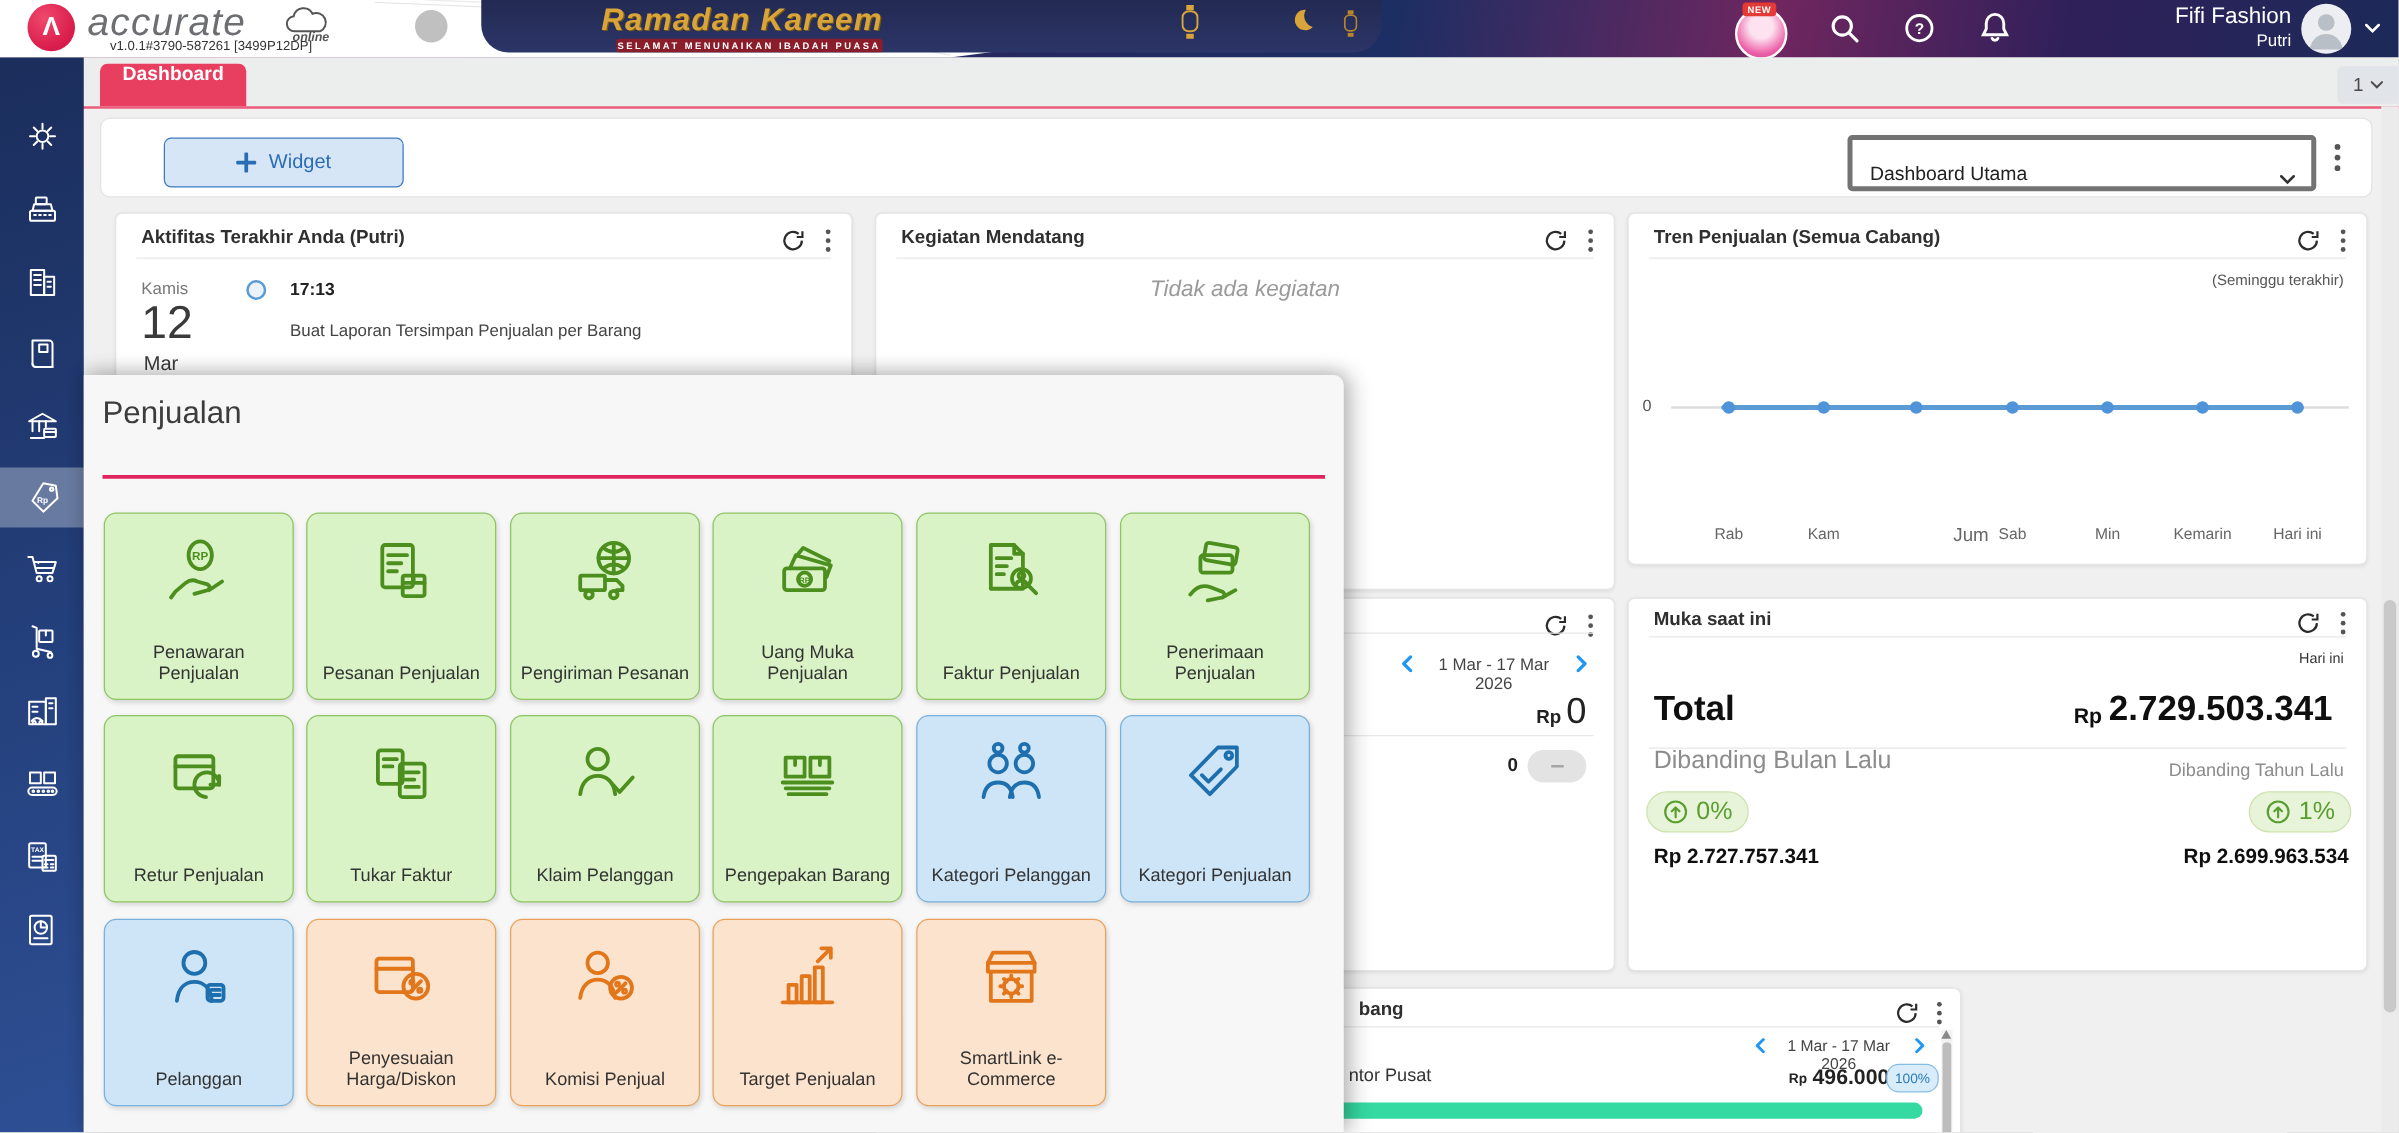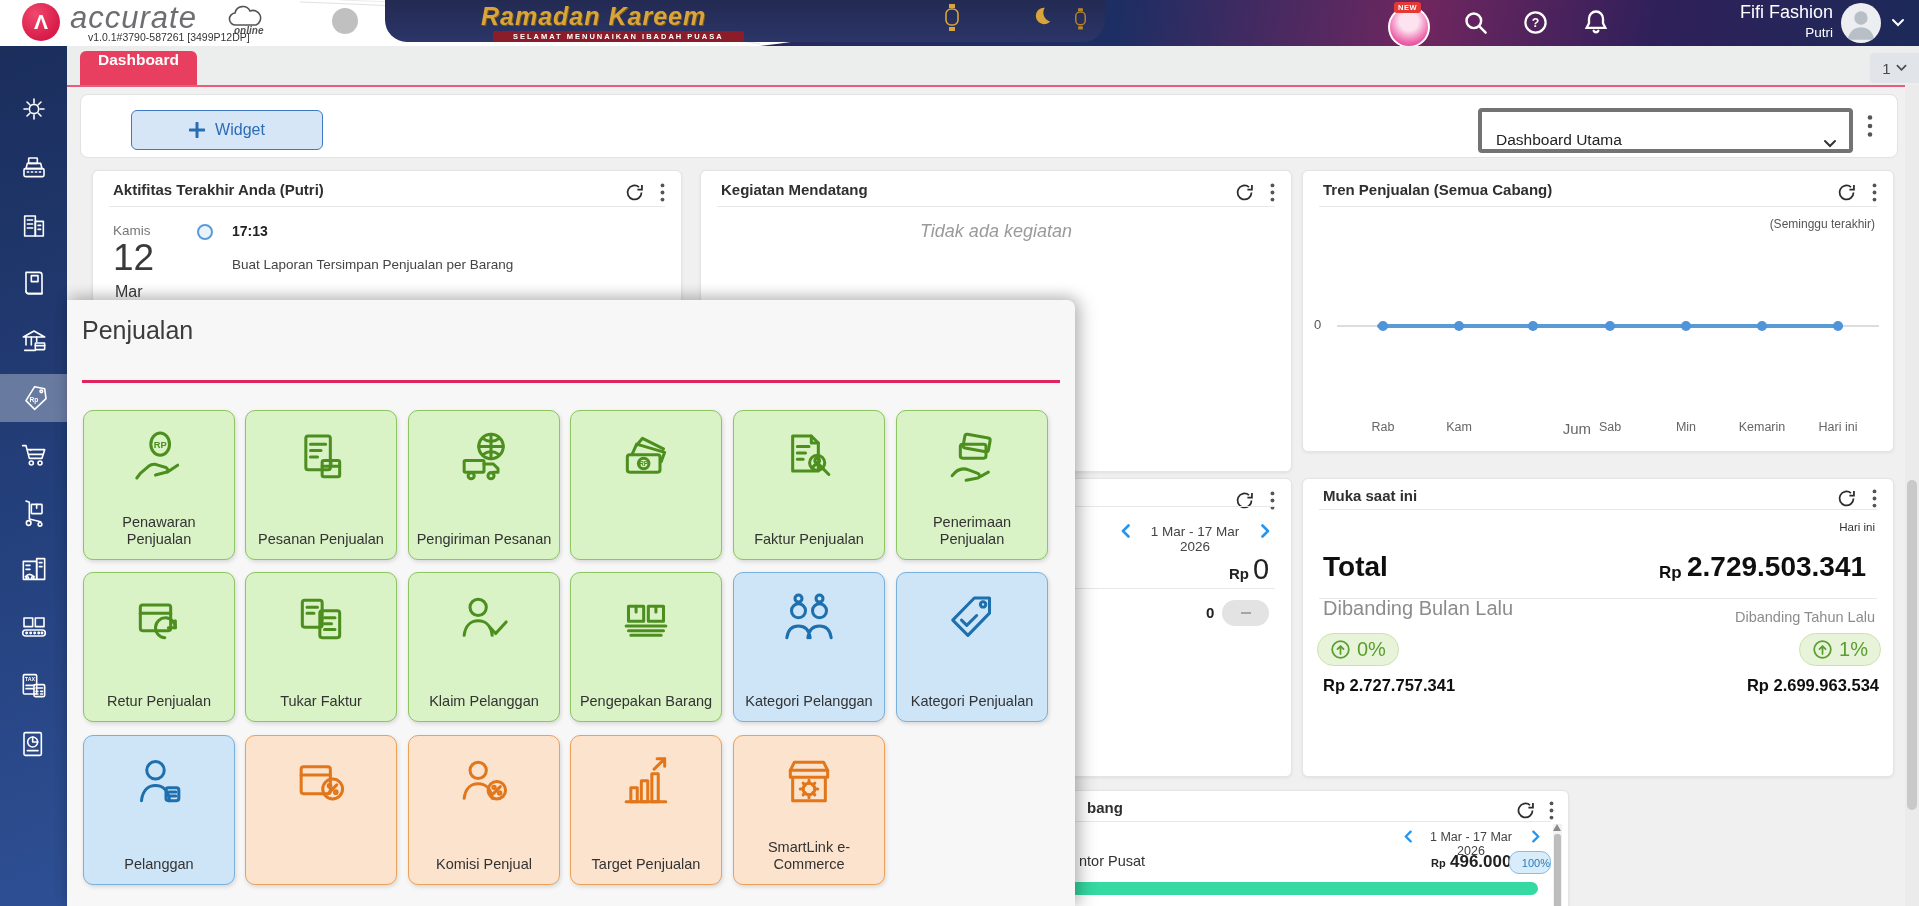--- a/index.html
+++ b/index.html
@@ -79,21 +79,21 @@
           <rect x="4" y="23" width="6" height="4" fill="#d9a43a"></rect>
       </svg>
       <svg class="abs" style="left:690px;top:8px" width="11" height="24" viewBox="0 0 14 30">
         <rect x="4" y="0" width="6" height="4" fill="#b9852c"></rect>
           <rect x="1" y="5" width="12" height="16" rx="5" fill="none" stroke="#b9852c" stroke-width="1.8"></rect>
           <rect x="4" y="23" width="6" height="4" fill="#b9852c"></rect>
       </svg>
       <span style="position:absolute;left:96px;top:2px;font-size:25px;font-style:italic;font-weight:bold;color:#d9a43a;
             text-shadow:1px 1px 0 #7a5a12;letter-spacing:1px">Ramadan Kareem</span>
       <span style="position:absolute;left:108px;top:31px;font-size:7.5px;font-weight:bold;color:#fff;letter-spacing:2px;
-            background:rgba(150,25,35,.9);padding:1px 20px;border-radius:2px">SELAMAT MENUNAIKAN IBADAH PUASA</span>
+            background:rgba(150,25,35,.9);padding:1px 1px;border-radius:2px">SELAMAT MENUNAIKAN IBADAH PUASA</span>
     </div>
     
     <div class="abs" style="left:1386px;top:3px;width:42px;height:42px;cursor:pointer">
       <div class="abs" style="left:2px;top:3px;width:38px;height:38px;border-radius:50%;
            background:radial-gradient(circle at 50% 35%,#fde2ef 30%,#ec5fa8 70%,#c2448c);border:2px solid #fff"></div>
       <span style="position:absolute;left:8px;top:-1px;background:#e53935;color:#fff;font-size:7.5px;font-weight:bold;
             padding:1px 4px;border-radius:3px;letter-spacing:.5px">NEW</span>
     </div>
     <svg class="abs" style="left:1462px;top:9px;cursor:pointer" width="27" height="27" viewBox="0 0 24 24">
       <circle cx="10.5" cy="10.5" r="6.5" fill="none" stroke="#fff" stroke-width="2.2"></circle>
@@ -411,21 +411,21 @@
       <path d="M7.5 1.5L2 7l5.5 5.5"></path>
     </svg>
     <span style="position:absolute;left:714px;top:39px;width:112px;text-align:center;font-size:12.5px;color:#444;cursor:pointer">1 Mar - 17 Mar 2026</span>
     <svg class="abs chevblue" style="left:831px;top:39px;cursor:pointer" width="8" height="13" viewBox="0 0 9 14">
       <path d="M1.5 1.5L7 7l-5.5 5.5"></path>
     </svg>
     <span style="position:absolute;left:378px;top:62px;font-size:14.5px;color:#333">ntor Pusat</span>
     <span style="position:absolute;left:730px;top:66px;font-size:11px;font-weight:bold;color:#222">Rp</span>
     <span style="position:absolute;left:749px;top:61px;font-size:17px;font-weight:bold;color:#222">496.000</span>
     <div class="abs" style="left:808px;top:60px;width:40px;height:21px;
-         background:#d9ecf9;border:1px solid #86bde4;border-radius:10px;display:flex;align-items:center;justify-content:flex-end">
+         background:#d9ecf9;border:1px solid #86bde4;border-radius:10px;display:flex;align-items:center;justify-content:center">
       <span style="font-size:11px;color:#2b7bb9">100%</span>
     </div>
     <div class="abs" style="left:16px;top:91px;width:821px;height:13px;
          background:#35d9a2;border-radius:7px"></div>
 
     <div class="abs" style="left:852px;top:33px;width:9px;height:107px;background:#f2f2f2">
       <div style="position:absolute;left:0;top:0;width:0;height:0;
            border-left:4.5px solid transparent;border-right:4.5px solid transparent;border-bottom:7px solid #8a8a8a"></div>
       <div style="position:absolute;left:1px;top:10px;width:7px;height:97px;background:#bdbdbd;border-radius:3px"></div>
     </div>
@@ -464,20 +464,21 @@
       </svg>
       <span class="tlabel">Pengiriman Pesanan</span>
     </div>
     <div class="tile t-green" style="left:503px;top:110px">
       <svg viewBox="0 0 48 48">
         <path d="M12 22l4-9 24 7-3 8M16 14l5-6 18 9"></path>
         <rect x="8" y="22" width="28" height="15" rx="2"></rect>
           <circle cx="22" cy="29.5" r="4.5"></circle>
         <text x="22" y="32" text-anchor="middle" font-size="5.5">RP</text>
       </svg>
+      <span class="tlabel">Uang Muka Penjualan</span>
     </div>
     <div class="tile t-green" style="left:666px;top:110px">
       <svg viewBox="0 0 48 48">
         <path d="M10 6h16l6 6v24H10z"></path>
           <path d="M26 6v6h6"></path>
           <path d="M14 15h10M14 20.5h7M14 26h5"></path>
         <circle cx="31" cy="29" r="6.5"></circle>
           <circle cx="31" cy="27" r="2"></circle>
           <path d="M27.5 32.5c1.2-2.8 5.8-2.8 7 0M36 34l5 5"></path>
       </svg>
@@ -558,20 +559,21 @@
     </div>
     <div class="tile t-orange" style="left:178px;top:435px">
       <svg viewBox="0 0 48 48">
         <rect x="7" y="11" width="25" height="23" rx="2"></rect>
           <path d="M7 18h25"></path>
         <circle cx="34" cy="30" r="8.5"></circle>
           <path d="M30.5 33.5l7-7"></path>
         <circle cx="31.3" cy="27.3" r="1.1"></circle>
           <circle cx="36.7" cy="32.7" r="1.1"></circle>
       </svg>
+      <span class="tlabel">Penyesuaian Harga/Diskon</span>
     </div>
     <div class="tile t-orange" style="left:341px;top:435px">
       <svg viewBox="0 0 48 48">
         <circle cx="19" cy="14" r="7"></circle>
           <path d="M7 38c1-8.5 6-12.5 12-12.5s11 4 12 12.5"></path>
         <circle cx="35" cy="31" r="7.5"></circle>
           <path d="M32 34l6-6"></path>
         <circle cx="32.6" cy="28.6" r="1"></circle>
           <circle cx="37.4" cy="33.4" r="1"></circle>
       </svg>

